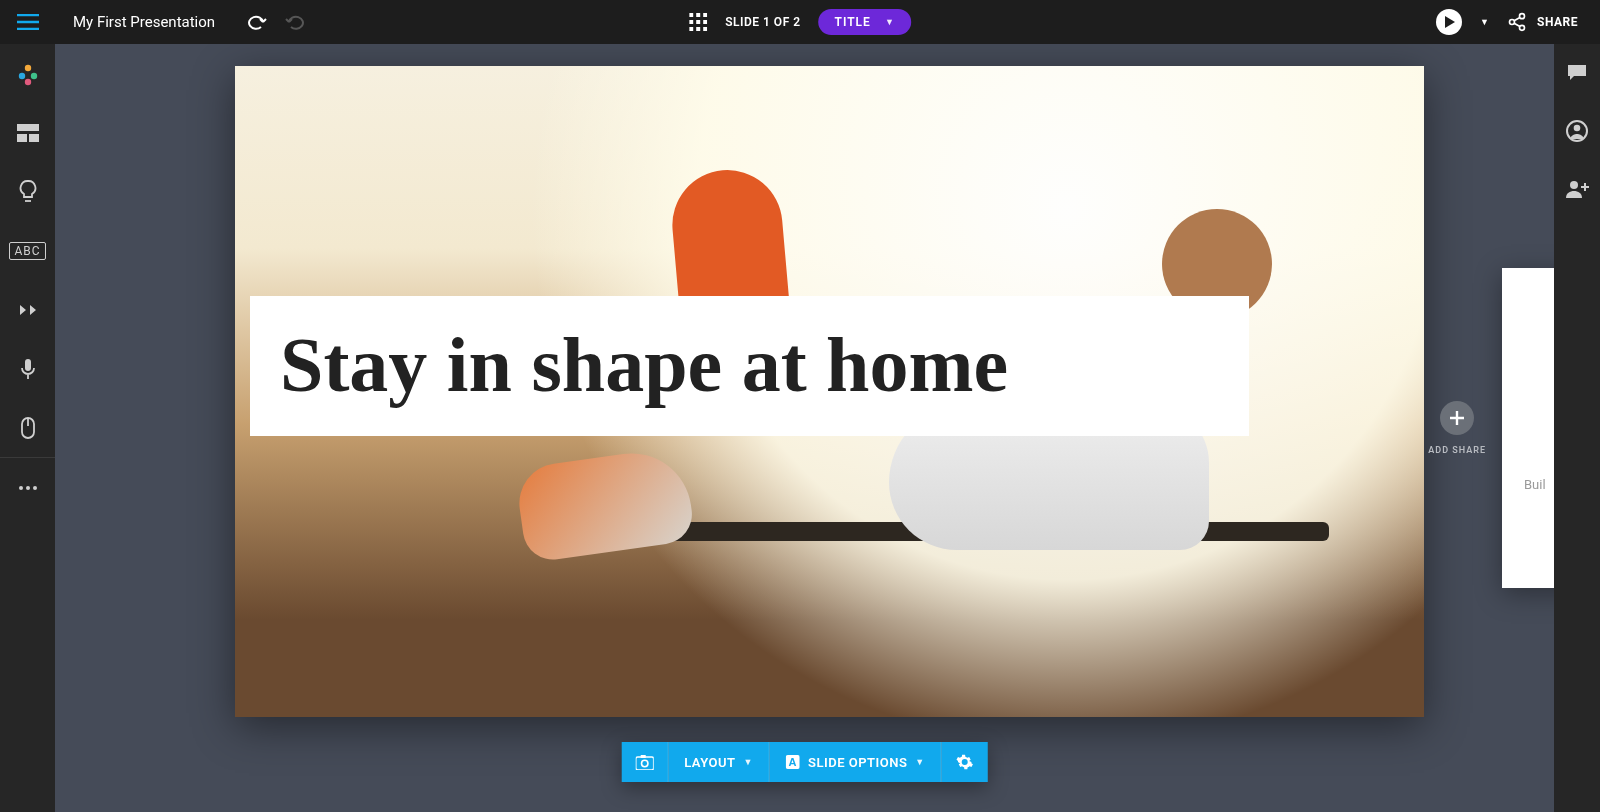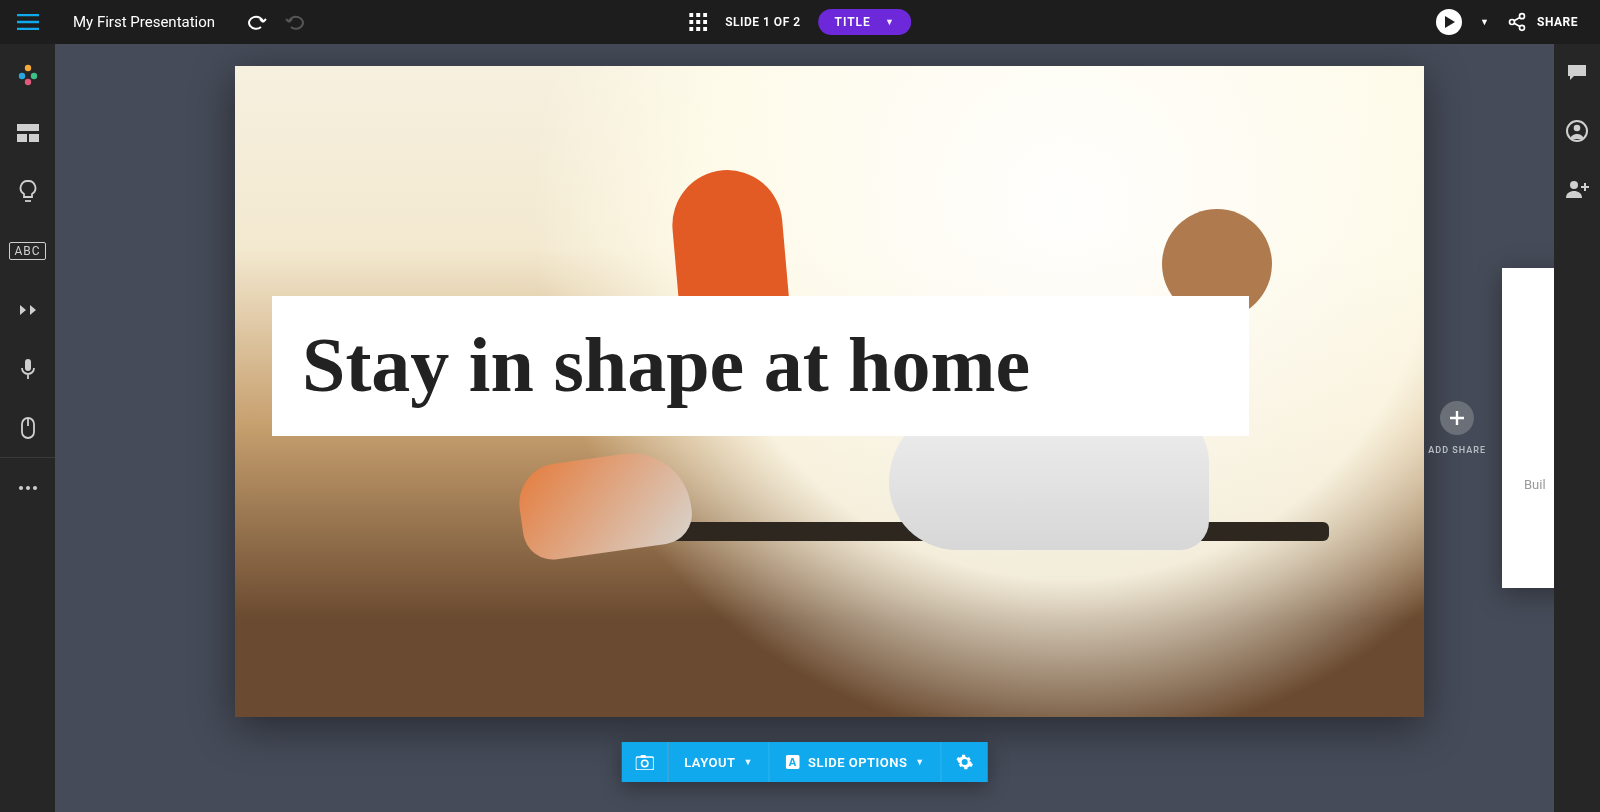--- a/index.html
+++ b/index.html
@@ -33,21 +33,21 @@
   
   .slide-bg{position:absolute;inset:0;background:
      radial-gradient(circle at 70% 22%, rgba(255,255,255,.95) 0%, rgba(255,252,235,.9) 38%, rgba(210,185,145,0) 55%),
      linear-gradient(to bottom, #f6f0df 0%, #f3e9d0 28%, #c7a06f 55%, #6a4a30 85%);
   }
   .mat{position:absolute;left:26%;right:8%;top:70%;height:3%;background:#2d2720;border-radius:6px;}
   .leg{position:absolute;left:37%;top:16%;width:110px;height:170px;background:#e25a24;border-radius:55px 55px 40px 40px;transform:rotate(-5deg);}
   .torso{position:absolute;left:55%;top:52%;width:320px;height:145px;background:linear-gradient(#efefef,#d7d7d7);border-radius:80px 60px 30px 70px;}
   .shoe{position:absolute;left:24%;top:60%;width:170px;height:95px;background:linear-gradient(135deg,#e57b3c,#d8d4cd);border-radius:40px 60px 30px 30px;transform:rotate(-8deg);}
   .head{position:absolute;left:78%;top:22%;width:110px;height:110px;background:#b07a4f;border-radius:50%;}
-  .text-block{position:absolute;left:37px;right:175px;top:230px;background:#fff;padding:32px 30px 34px 30px;}
+  .text-block{position:absolute;left:15px;right:175px;top:230px;background:#fff;padding:32px 30px 34px 30px;}
   .headline{font-family:Georgia,'Times New Roman',serif;font-size:78px;color:#222;letter-spacing:0px;line-height:.95;margin:0;}
   .subhead{font-family:-apple-system,Arial,sans-serif;font-size:22px;color:#7b7b7b;margin:28px 0 0 2px;font-weight:400;}
 
   .bottom-toolbar{position:absolute;left:50%;transform:translateX(-50%);bottom:30px;display:flex;align-items:stretch;height:40px;box-shadow:0 6px 20px rgba(0,0,0,.35);}
   .bt-seg{background:#11a9ed;color:#fff;display:flex;align-items:center;justify-content:center;gap:8px;padding:0 16px;font-size:13px;font-weight:600;letter-spacing:.5px;cursor:pointer;border-right:1px solid rgba(255,255,255,.25);}
   .bt-seg:last-child{border-right:none;}
   .bt-seg.small{padding:0 14px;}
   .caret-dn{font-size:9px;opacity:.9;}
 
   .add-slide-wrap{position:absolute;right:-3px;top:50%;transform:translateY(-50%);display:flex;flex-direction:column;align-items:center;}

